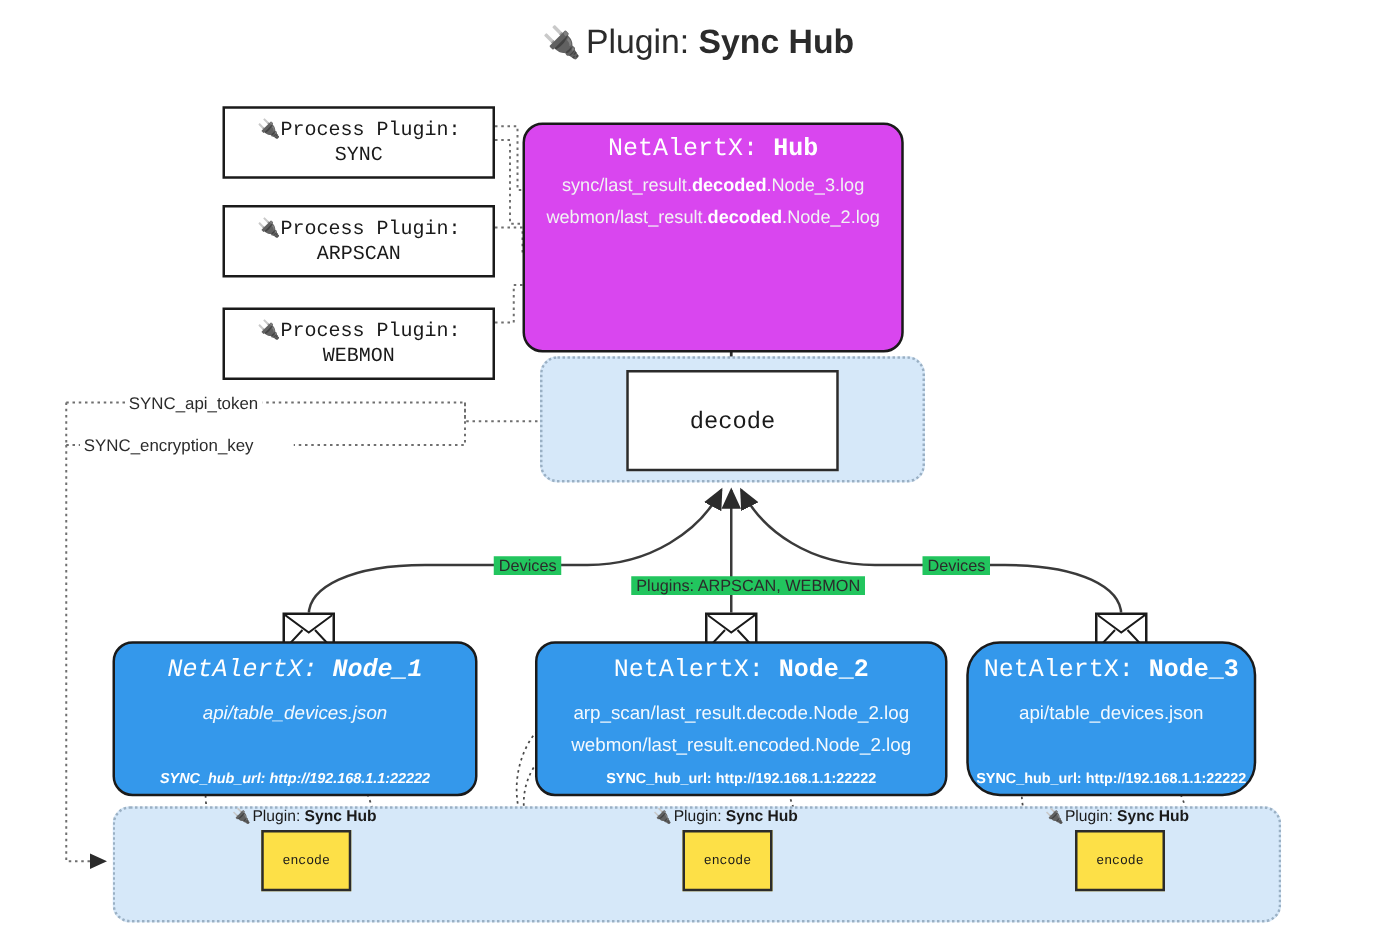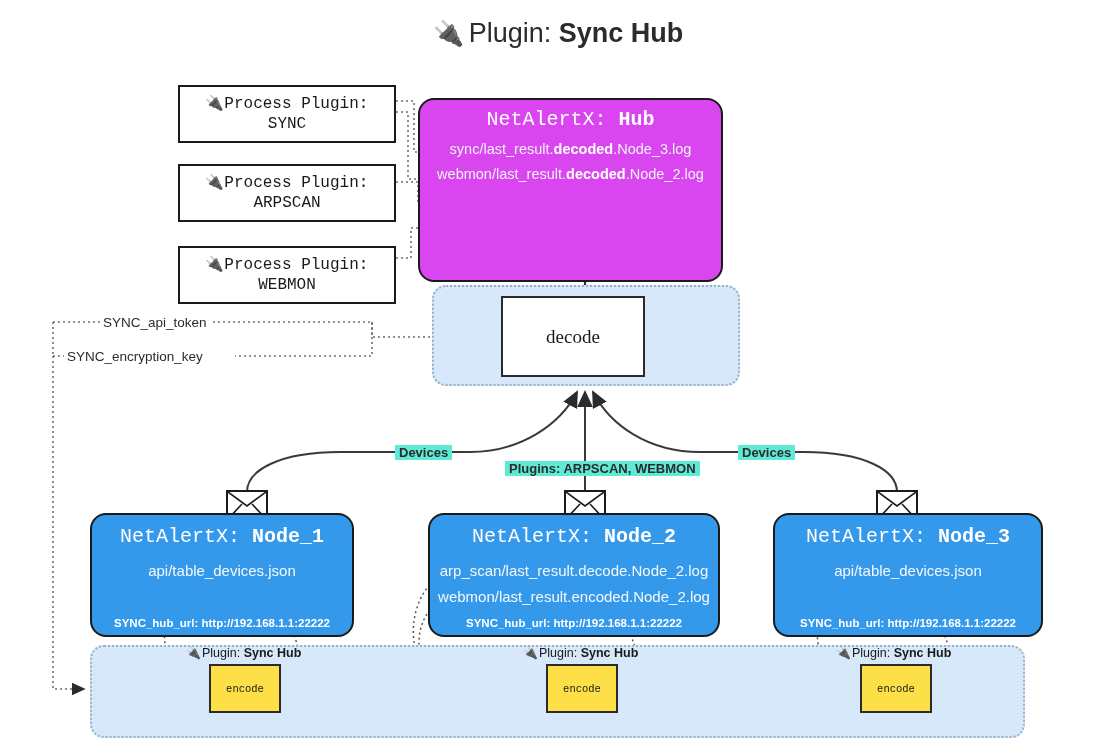--- a/index.html
+++ b/index.html
@@ -100,48 +100,47 @@
     position: absolute;
     left: 432px; top: 285px;
     width: 308px; height: 101px;
     background: #d6e8f9;
     border: 2px dotted #9ab0c4;
     border-radius: 14px;
   }
   #decode-box {
     position: absolute;
     left: 501px; top: 296px;
-    width: 144px; height: 81px;
+    width: 170px; height: 81px;
     background: #ffffff;
     border: 2px solid #2b2b2b;
     display: flex; align-items: center; justify-content: center;
-    font-family: Liberation Serif, serif;
+    font-family: Liberation Mono, monospace;
     font-size: 19px;
     color: #1a1a1a;
   }
 
   
   .token-label {
     position: absolute;
     background: #ffffff;
     font-size: 13.5px;
     color: #2b2b2b;
     padding: 0 3px;
     white-space: nowrap;
   }
 
   
   .edge-label {
     position: absolute;
-    background: #5eead4;
+    background: #22c55e;
     font-size: 13px;
     color: #2b2b2b;
     padding: 0 4px;
     white-space: nowrap;
-    font-weight: bold;
   }
 
   
   .envelope {
     position: absolute;
     width: 42px; height: 31px;
     background: #ffffff;
     border: 2px solid #1a1a1a;
   }
   .envelope svg { display: block; }
@@ -299,34 +298,34 @@
     <svg width="38" height="27" viewBox="0 0 38 27">
         <path d="M0,0 L19,14 L38,0 M0,27 L14,12 M38,27 L24,12" fill="none" stroke="#1a1a1a" stroke-width="1.6"></path>
       </svg>
   </div>
   <div class="envelope" style="left:876px; top:490px;">
     <svg width="38" height="27" viewBox="0 0 38 27">
         <path d="M0,0 L19,14 L38,0 M0,27 L14,12 M38,27 L24,12" fill="none" stroke="#1a1a1a" stroke-width="1.6"></path>
       </svg>
   </div>
 
-  <div class="node-box" style="left:90px; top:513px; width:264px; height:124px;">
+  <div class="node-box" style="left:90px; top:513px; width:292px; height:124px;font-style:italic;">
     <div class="node-title"><span>NetAlertX: </span><span class="strong">Node_1</span></div>
     <div class="node-line">api/table_devices.json</div>
     <div class="node-hub-url">SYNC_hub_url: http://192.168.1.1:22222</div>
   </div>
 
-  <div class="node-box" style="left:428px; top:513px; width:292px; height:124px;">
+  <div class="node-box" style="left:428px; top:513px; width:330px; height:124px;">
     <div class="node-title"><span>NetAlertX: </span><span class="strong">Node_2</span></div>
     <div class="node-line">arp_scan/last_result.decode.Node_2.log</div>
     <div class="node-line">webmon/last_result.encoded.Node_2.log</div>
     <div class="node-hub-url">SYNC_hub_url: http://192.168.1.1:22222</div>
   </div>
 
-  <div class="node-box" style="left:773px; top:513px; width:270px; height:124px;">
+  <div class="node-box" style="left:773px; top:513px; width:232px; height:124px;border-radius:27px;">
     <div class="node-title"><span>NetAlertX: </span><span class="strong">Node_3</span></div>
     <div class="node-line">api/table_devices.json</div>
     <div class="node-hub-url">SYNC_hub_url: http://192.168.1.1:22222</div>
   </div>
 
   <div id="bottom-wrap"></div>
 
   <div class="plugin-tag" style="left:186px; top:646px;">
     <span class="plug">🔌</span><span>Plugin: </span><span class="strong">Sync Hub</span>
   </div>

